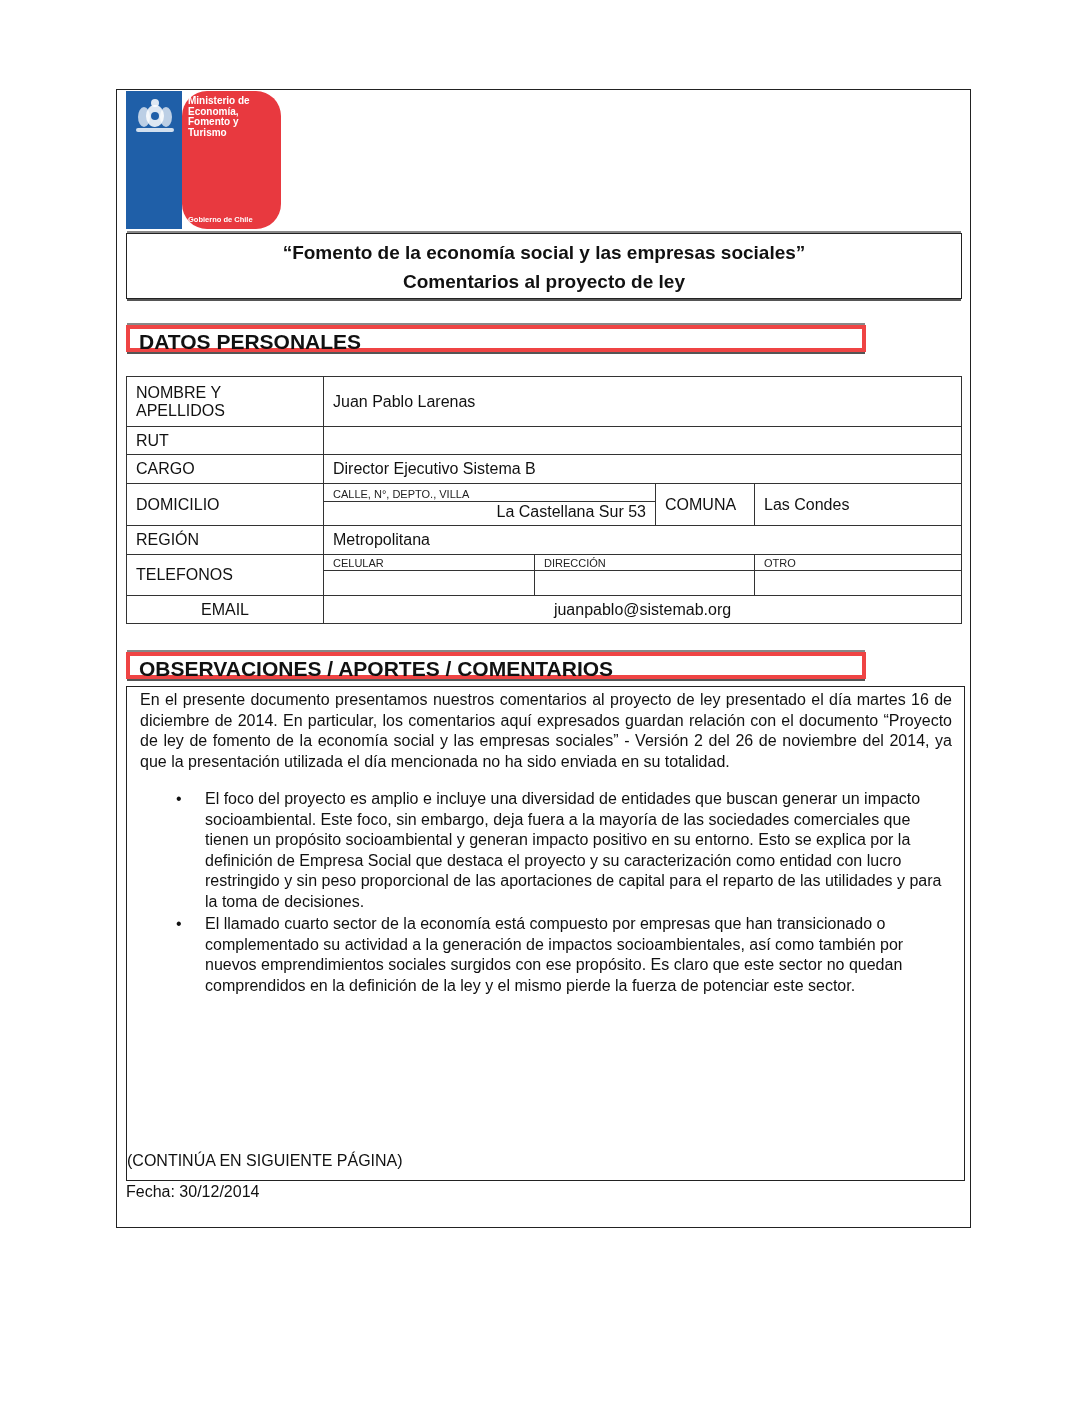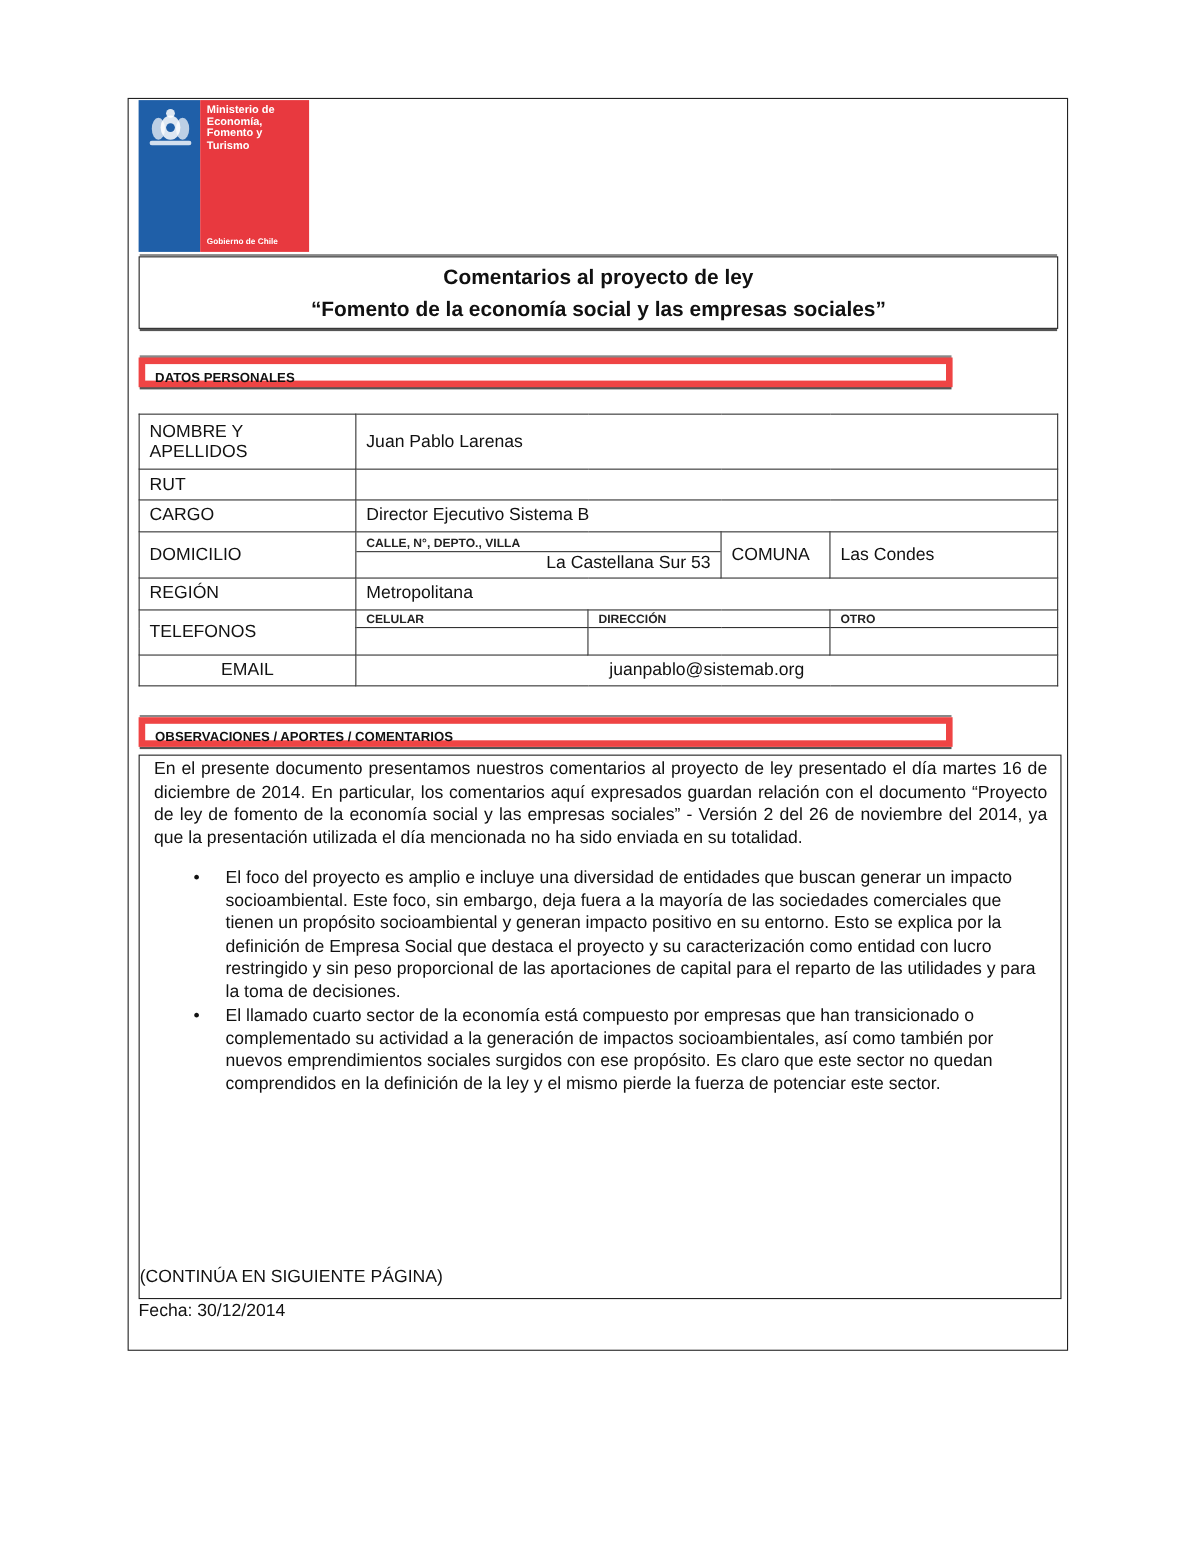--- a/index.html
+++ b/index.html
@@ -1,29 +1,29 @@
 <!DOCTYPE html>
 <html><head>
   <meta charset="utf-8">
   <style>
     html, body { margin: 0; padding: 0; background: #ffffff; }
     body { width: 1088px; height: 1408px; position: relative; font-family: "Liberation Sans", sans-serif; color: #111; }
     .page-frame { position: absolute; left: 116px; top: 89px; width: 855px; height: 1139px; border: 1px solid #222; box-sizing: border-box; }
     .logo { position: absolute; left: 126px; top: 91px; width: 155px; height: 138px; display: flex; }
     .logo .blue { width: 56px; background: #1f5fa8; position: relative; }
-    .logo .red { flex: 1; background: #e8393f; color: #fff; font-weight: bold; position: relative; }
+    .logo .red { flex: 1; background: #e8393f; color: #fff; font-weight: bold; position: relative; border-radius: 25px; }
     .logo .red .min { position: absolute; left: 6px; top: 5px; font-size: 10px; line-height: 10.5px; }
     .logo .red .gob { position: absolute; left: 6px; bottom: 5px; font-size: 7.5px; }
     .crest { position: absolute; left: 6px; top: 6px; width: 46px; height: 38px; }
     .title-box { position: absolute; left: 126px; top: 233px; width: 836px; height: 66px; border: 1px solid #222; box-shadow: 0 -3px 0 -1px #888, 0 3px 0 -1px #555; box-sizing: border-box; text-align: center; font-weight: bold; font-size: 19px; line-height: 29px; padding-top: 4px; }
-    .section-box { position: absolute; left: 126px; width: 740px; height: 27px; border: 6px solid #ef4444; box-shadow: 0 -3px 0 -1px #888, 0 3px 0 -1px #555; box-sizing: border-box; font-weight: bold; font-size: 12px; line-height: 25px; padding-left: 9px; }
+    .section-box { position: absolute; left: 126px; width: 740px; height: 27px; border: 4px solid #ef4444; box-shadow: 0 -3px 0 -1px #888, 0 3px 0 -1px #555; box-sizing: border-box; font-weight: bold; font-size: 21px; line-height: 25px; padding-left: 9px; }
     table.data { position: absolute; left: 126px; top: 376px; width: 836px; border-collapse: collapse; font-size: 16px; }
     table.data td { border: 1px solid #333; padding: 0 9px; vertical-align: middle; }
     td.lbl { width: 178px; }
-    .small { font-size: 11px; color: #222; font-weight: bold; }
+    .small { font-size: 11px; color: #222; }
     .sub { display: block; }
     .obs-box { position: absolute; left: 126px; top: 686px; width: 839px; height: 495px; border: 1px solid #222; box-sizing: border-box; font-size: 16px; line-height: 20.5px; }
     .obs-intro { padding: 3px 12px 0 13px; text-align: justify; }
     ul.bullets { margin: 17px 18px 0 0; padding-left: 78px; list-style: none; }
     ul.bullets li { position: relative; margin-bottom: 2px; }
     ul.bullets li::before { content: "\2022"; position: absolute; left: -29px; top: 0; font-size: 16px; }
     .cont { position: absolute; left: 0; top: 464px; font-size: 16px; }
     .fecha { position: absolute; left: 126px; top: 1183px; font-size: 16px; }
   </style>
 </head>
@@ -47,22 +47,22 @@
       <span class="sub">Ministerio de</span>
       <span class="sub">Economía,</span>
       <span class="sub">Fomento y</span>
       <span class="sub">Turismo</span>
     </div>
     <div class="gob">Gobierno de Chile</div>
   </div>
 </div>
 
 <div class="title-box">
+  <div>“Fomento de la economía social y las empresas sociales”</div>
   <div>Comentarios al proyecto de ley</div>
-  <div>“Fomento de la economía social y las empresas sociales”</div>
 </div>
 
 <div class="section-box" style="top:325px;">DATOS PERSONALES</div>
 
 <table class="data">
   <tbody>
       <tr style="height:50px;">
     <td class="lbl">
       <span class="sub">NOMBRE Y</span>
       <span class="sub">APELLIDOS</span>

